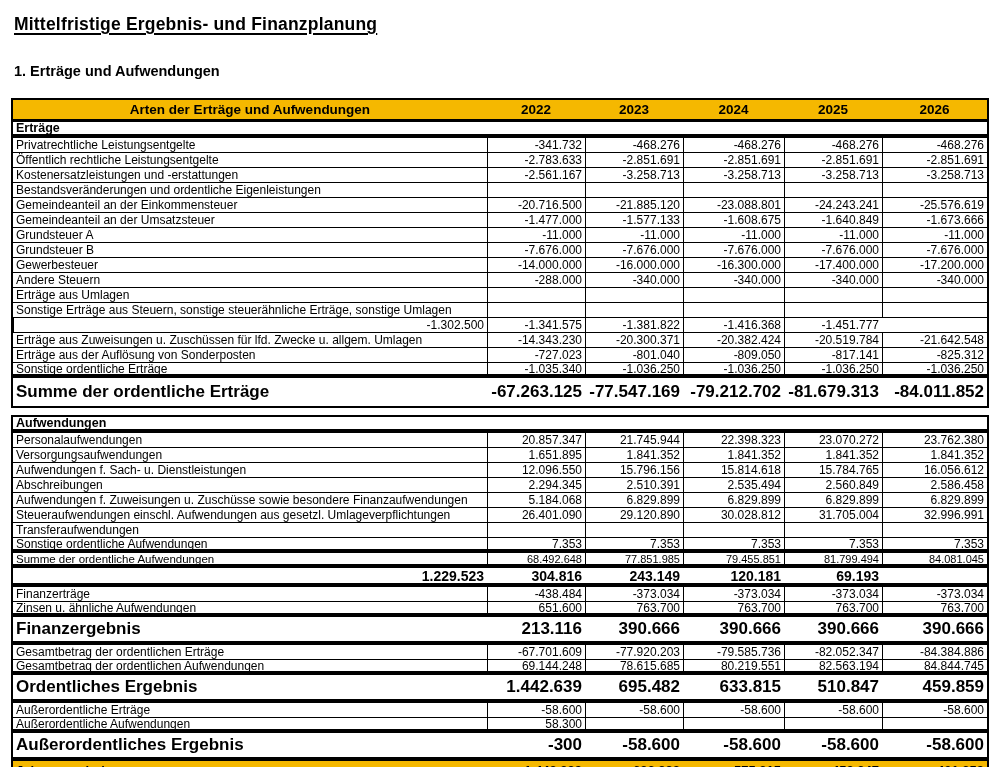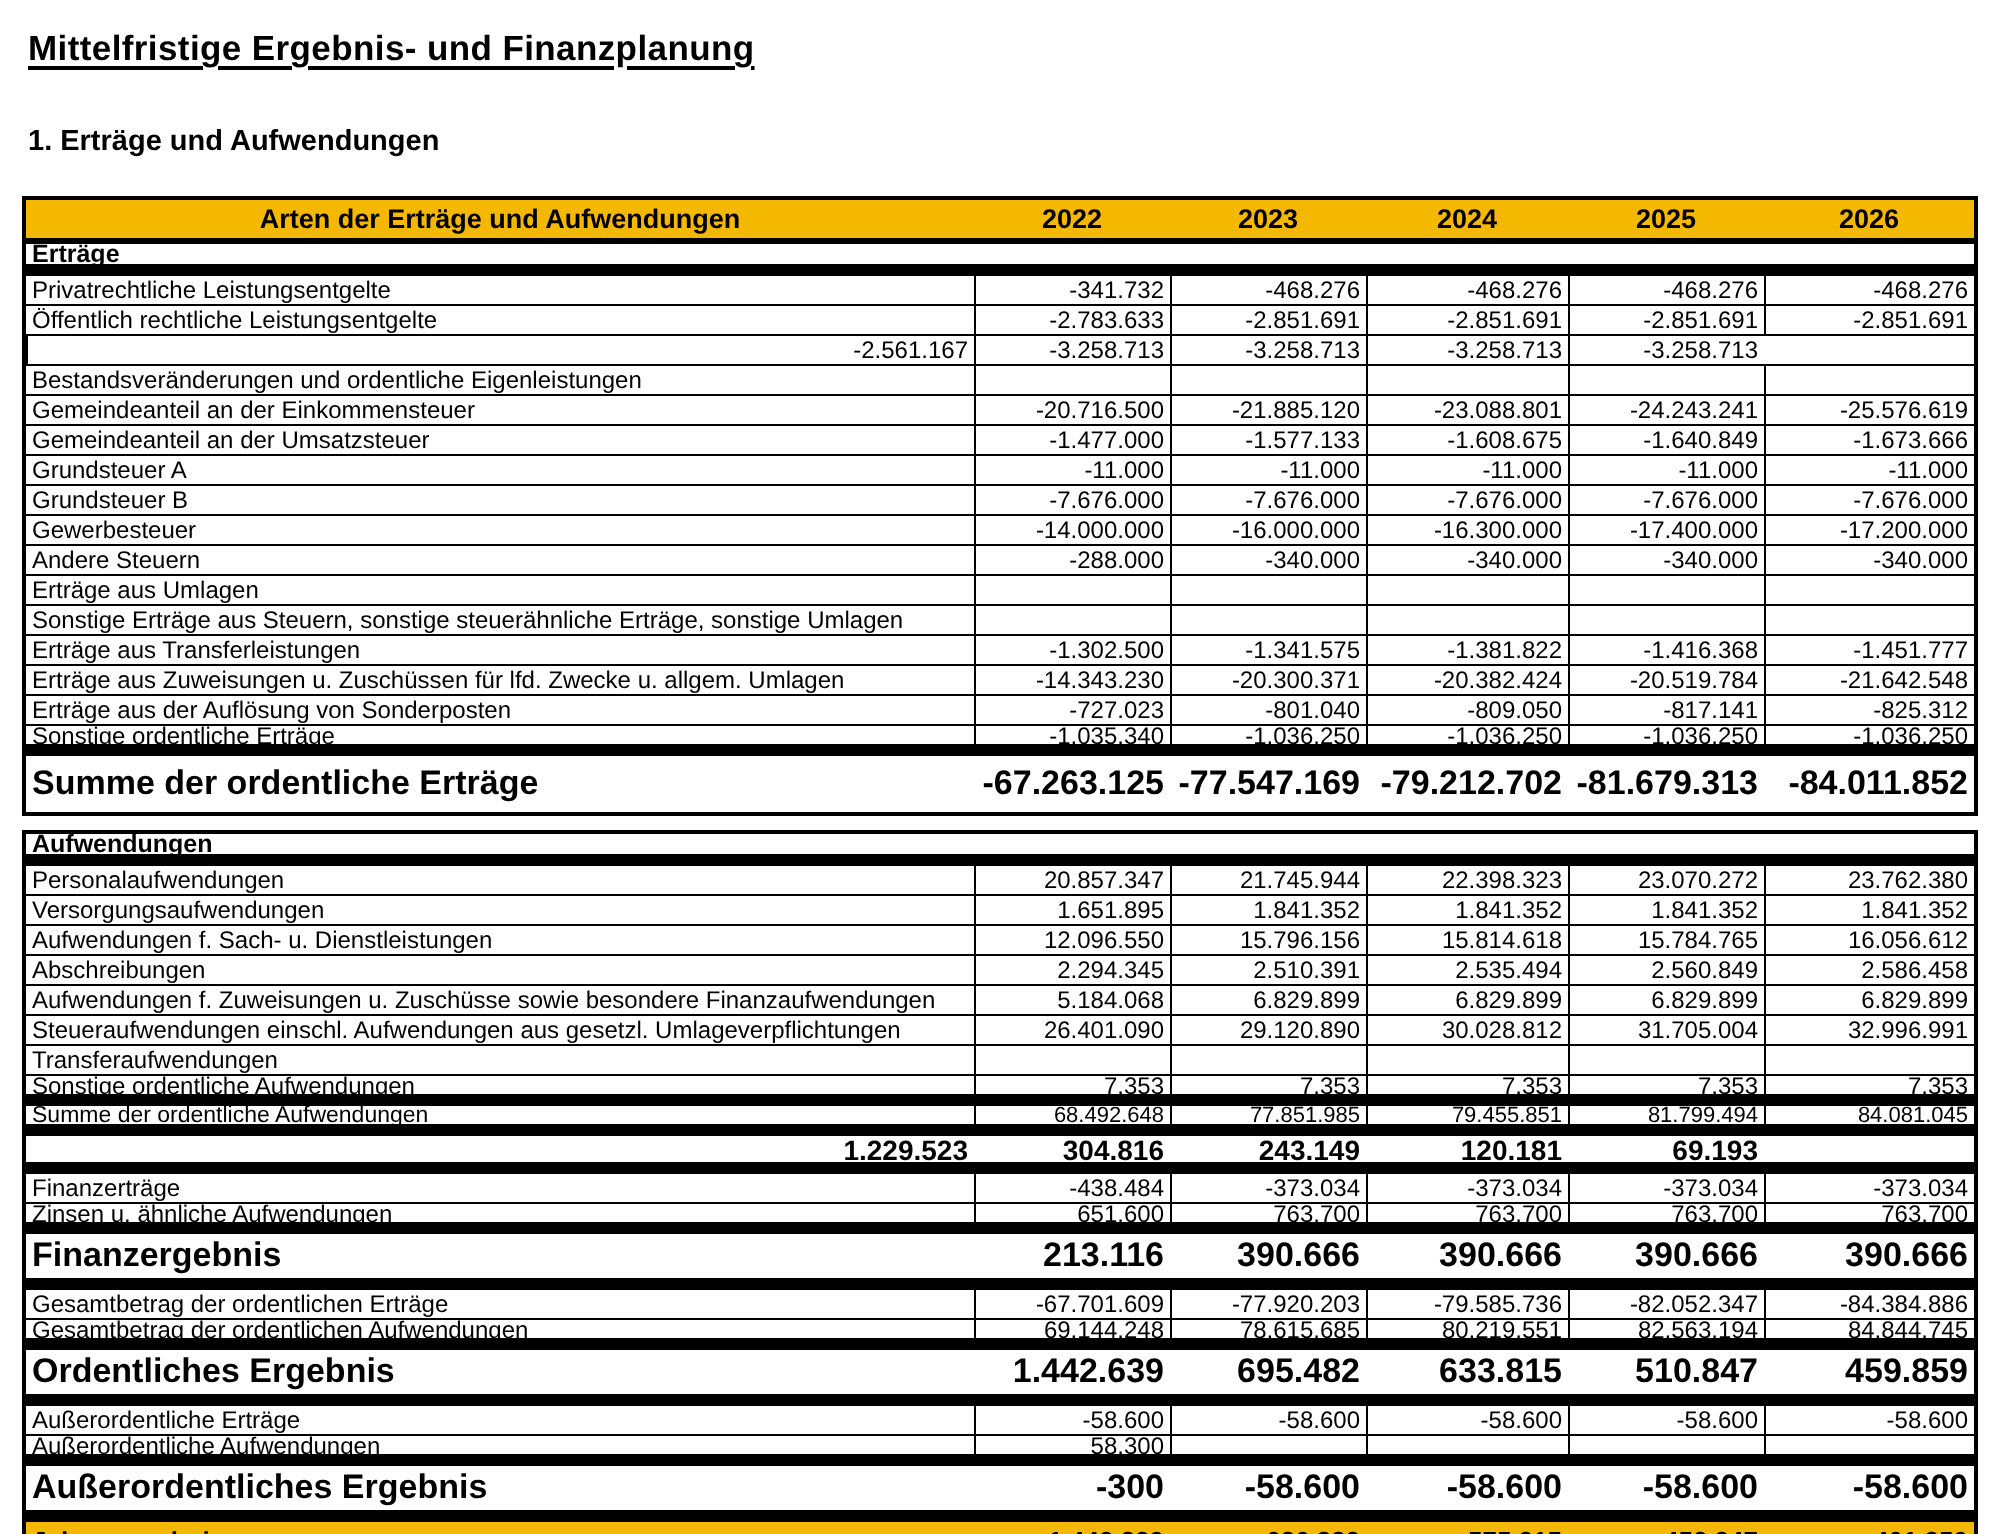--- a/index.html
+++ b/index.html
@@ -31,21 +31,21 @@
     grid-template-columns: 1fr 98px 98px 101px 98px 105px;
     align-items: stretch;
   }
   .cell { display: flex; align-items: center; overflow: hidden; white-space: nowrap; }
   .cell-label { padding-left: 3px; }
   .cell-val { justify-content: flex-end; text-align: right; padding-right: 3px; }
   .cell-val.boxed { border-left: 1px solid #000; }
   .span-all { grid-column: 1 / -1; }
 
   .bb1 { border-bottom: 1px solid #000; }
-  .bb2 { border-bottom: 6px solid #000000; }
+  .bb2 { border-bottom: 4px solid #000000; }
   .bb0 { border-bottom: none; }
 
   .header-row {
     background: var(--accent, #F5B800);
     height: 22px;
     border-bottom: 3px solid #000;
     font-weight: bold; font-size: 13.5px;
   }
   .header-row .cell { justify-content: center; padding: 0; }
 
@@ -92,20 +92,21 @@
           </div>
           <div class="row r-data bb1">
             <div class="cell cell-label">Öffentlich rechtliche Leistungsentgelte</div>
             <div class="cell cell-val boxed">-2.783.633</div>
             <div class="cell cell-val boxed">-2.851.691</div>
             <div class="cell cell-val boxed">-2.851.691</div>
             <div class="cell cell-val boxed">-2.851.691</div>
             <div class="cell cell-val boxed">-2.851.691</div>
           </div>
           <div class="row r-data bb1">
+            <div class="cell cell-label">Kostenersatzleistungen und -erstattungen</div>
             <div class="cell cell-val boxed">-2.561.167</div>
             <div class="cell cell-val boxed">-3.258.713</div>
             <div class="cell cell-val boxed">-3.258.713</div>
             <div class="cell cell-val boxed">-3.258.713</div>
             <div class="cell cell-val boxed">-3.258.713</div>
           </div>
           <div class="row r-data bb1">
             <div class="cell cell-label">Bestandsveränderungen und ordentliche Eigenleistungen</div>
             <div class="cell cell-val boxed"></div>
             <div class="cell cell-val boxed"></div>
@@ -171,21 +172,20 @@
           </div>
           <div class="row r-data bb1">
             <div class="cell cell-label">Sonstige Erträge aus Steuern, sonstige steuerähnliche Erträge, sonstige Umlagen</div>
             <div class="cell cell-val boxed"></div>
             <div class="cell cell-val boxed"></div>
             <div class="cell cell-val boxed"></div>
             <div class="cell cell-val boxed"></div>
             <div class="cell cell-val boxed"></div>
           </div>
           <div class="row r-data bb1">
-            <div class="cell cell-label">Erträge aus Transferleistungen</div>
             <div class="cell cell-val boxed">-1.302.500</div>
             <div class="cell cell-val boxed">-1.341.575</div>
             <div class="cell cell-val boxed">-1.381.822</div>
             <div class="cell cell-val boxed">-1.416.368</div>
             <div class="cell cell-val boxed">-1.451.777</div>
           </div>
           <div class="row r-data bb1">
             <div class="cell cell-label">Erträge aus Zuweisungen u. Zuschüssen für lfd. Zwecke u. allgem. Umlagen</div>
             <div class="cell cell-val boxed">-14.343.230</div>
             <div class="cell cell-val boxed">-20.300.371</div>

